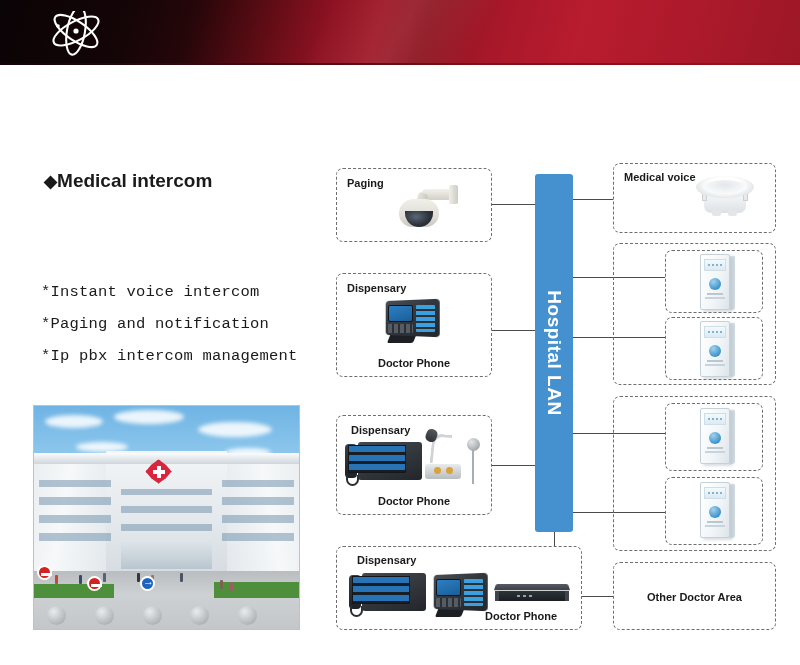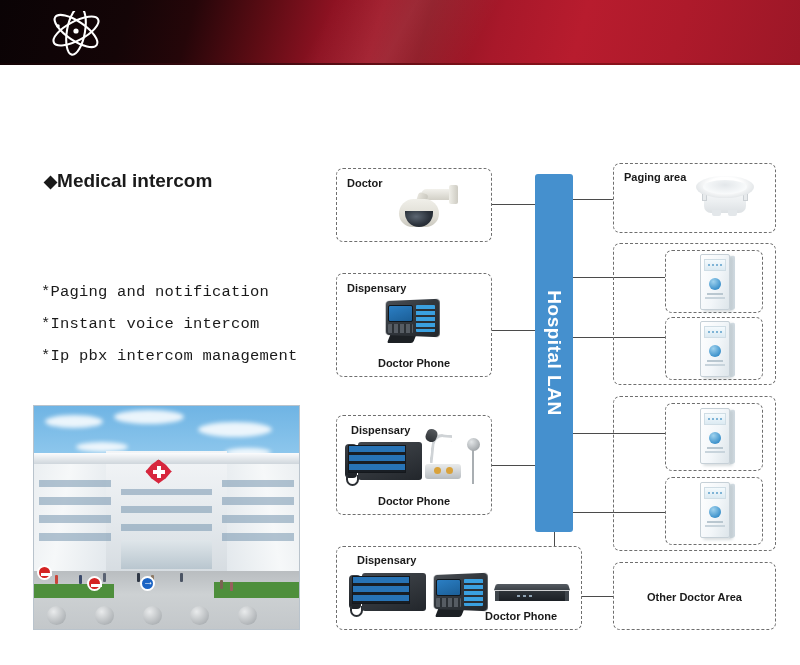--- a/index.html
+++ b/index.html
@@ -383,22 +383,22 @@
     </div>
   </div>
 
 
   <div class="heading-medical">
     <span class="diamond">◆</span><span>Medical intercom</span>
   </div>
 
 
   <div class="bullets">
+    <div>*Instant voice intercom</div>
     <div>*Paging and notification</div>
-    <div>*Instant voice intercom</div>
     <div>*Ip pbx intercom management</div>
   </div>
 
   <div class="photo">
     <div class="ph-sky"></div>
     <div class="cloud" style="left:4%;  top:4%;  width:58px; height:13px;"></div>
     <div class="cloud" style="left:30%; top:2%;  width:70px; height:14px;"></div>
     <div class="cloud" style="left:62%; top:7%;  width:74px; height:15px;"></div>
     <div class="cloud" style="left:16%; top:16%; width:52px; height:10px;"></div>
     <div class="cloud" style="left:72%; top:19%; width:46px; height:9px;"></div>
@@ -459,21 +459,21 @@
 
   <div class="line h" style="left:573px; top:277px; width:110px;"></div>
   <div class="line h" style="left:573px; top:337px; width:110px;"></div>
 
   <div class="line h" style="left:573px; top:433px; width:110px;"></div>
   <div class="line h" style="left:573px; top:512px; width:110px;"></div>
 
   <div class="line h" style="left:578px; top:596px; width:35px;"></div>
 
   <div class="dbox" style="left:336px; top:168px; width:156px; height:74px;">
-    <div class="dlabel" style="left:10px; top:8px;">Doctor</div>
+    <div class="dlabel" style="left:10px; top:8px;">Paging</div>
     <div class="dev" style="left:62px; top:16px; width:62px; height:46px;">
       <div class="cam-arm"></div>
       <div class="cam-plate"></div>
       <div class="cam-neck"></div>
       <div class="cam-dome"></div>
       <div class="cam-lens"></div>
     </div>
   </div>
 
   <div class="dbox" style="left:336px; top:273px; width:156px; height:104px;">
@@ -535,21 +535,21 @@
       <div class="rk-led" style="left:34px;"></div>
     </div>
     <div class="dlabel" style="left:148px; top:63px;">Doctor Phone</div>
   </div>
 
   <div class="lanbar">
     <span>Hospital LAN</span>
   </div>
 
   <div class="dbox" style="left:613px; top:163px; width:163px; height:70px;">
-    <div class="dlabel" style="left:10px; top:7px;">Paging area</div>
+    <div class="dlabel" style="left:10px; top:7px;">Medical voice</div>
     <div class="dev" style="left:82px; top:12px; width:60px; height:44px;">
       <div class="sp-can"></div>
       <div class="sp-clip" style="left:6px;"></div>
       <div class="sp-clip" style="left:47px;"></div>
       <div class="sp-foot" style="left:16px;"></div>
       <div class="sp-foot" style="left:32px;"></div>
       <div class="sp-rim"></div>
       <div class="sp-hole"></div>
     </div>
   </div>

